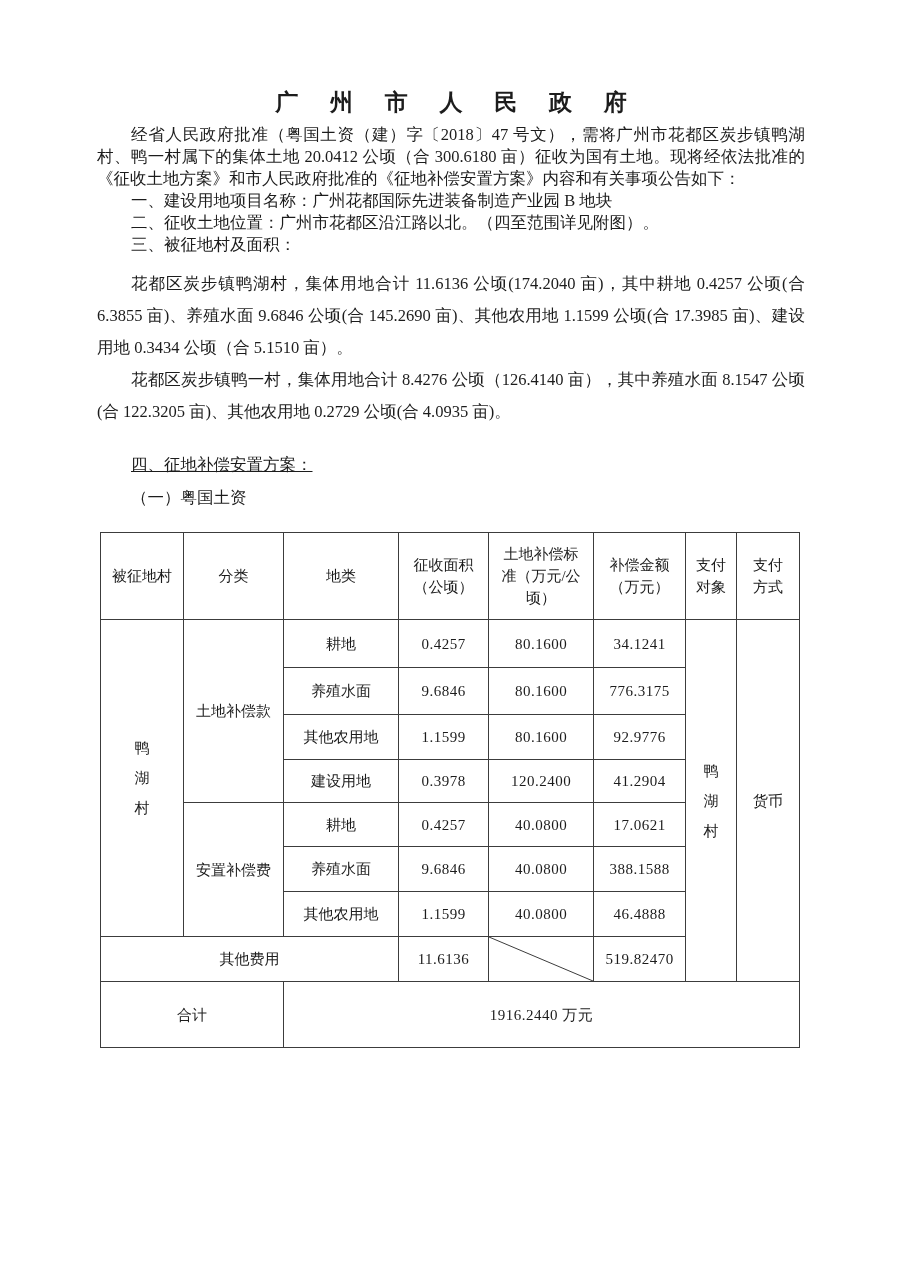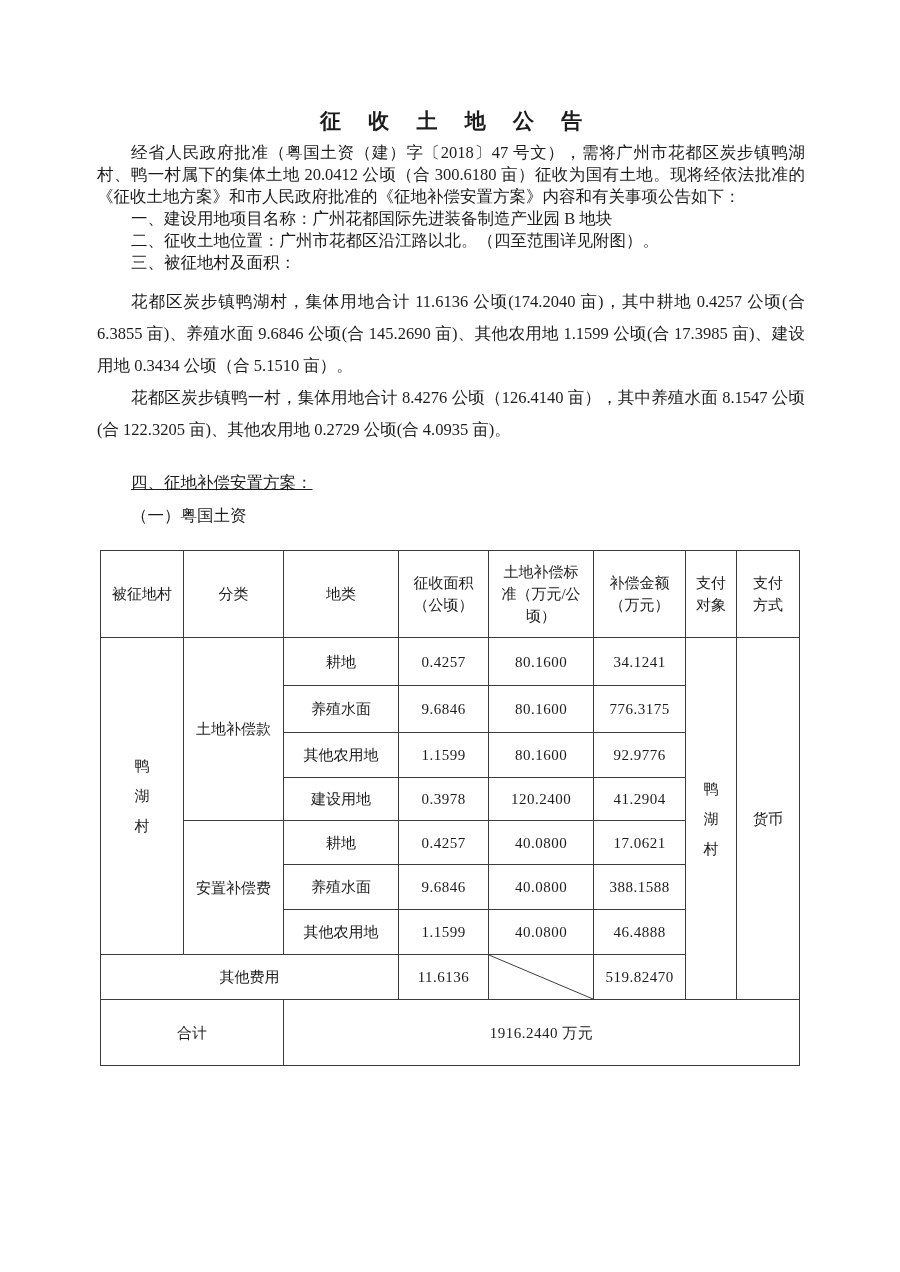--- a/index.html
+++ b/index.html
@@ -98,21 +98,21 @@
     left: 0; top: 0;
     width: 100%; height: 100%;
     display: block;
   }
 </style>
 </head>
 <body>
 
 <div class="page">
 
-  <div class="title-doc">征 收 土 地 公 告</div>
+  <div class="title-org">广 州 市 人 民 政 府</div>
 
   <p class="tight indent intro">经省人民政府批准（粤国土资（建）字〔2018〕47 号文），需将广州市花都区炭步镇鸭湖村、鸭一村属下的集体土地 20.0412 公顷（合 300.6180 亩）征收为国有土地。现将经依法批准的《征收土地方案》和市人民政府批准的《征地补偿安置方案》内容和有关事项公告如下：</p>
   <p class="tight indent">一、建设用地项目名称：广州花都国际先进装备制造产业园 B 地块</p>
   <p class="tight indent">二、征收土地位置：广州市花都区沿江路以北。（四至范围详见附图）。</p>
   <p class="tight indent">三、被征地村及面积：</p>
   <p class="loose indent para-village">花都区炭步镇鸭湖村，集体用地合计 11.6136 公顷(174.2040 亩)，其中耕地 0.4257 公顷(合 6.3855 亩)、养殖水面 9.6846 公顷(合 145.2690 亩)、其他农用地 1.1599 公顷(合 17.3985 亩)、建设用地 0.3434 公顷（合 5.1510 亩）。</p>
   <p class="loose indent">花都区炭步镇鸭一村，集体用地合计 8.4276 公顷（126.4140 亩），其中养殖水面 8.1547 公顷(合 122.3205 亩)、其他农用地 0.2729 公顷(合 4.0935 亩)。</p>
   <p class="wide indent sec4">四、征地补偿安置方案：</p>
   <p class="wide indent">（一）粤国土资</p>
 

